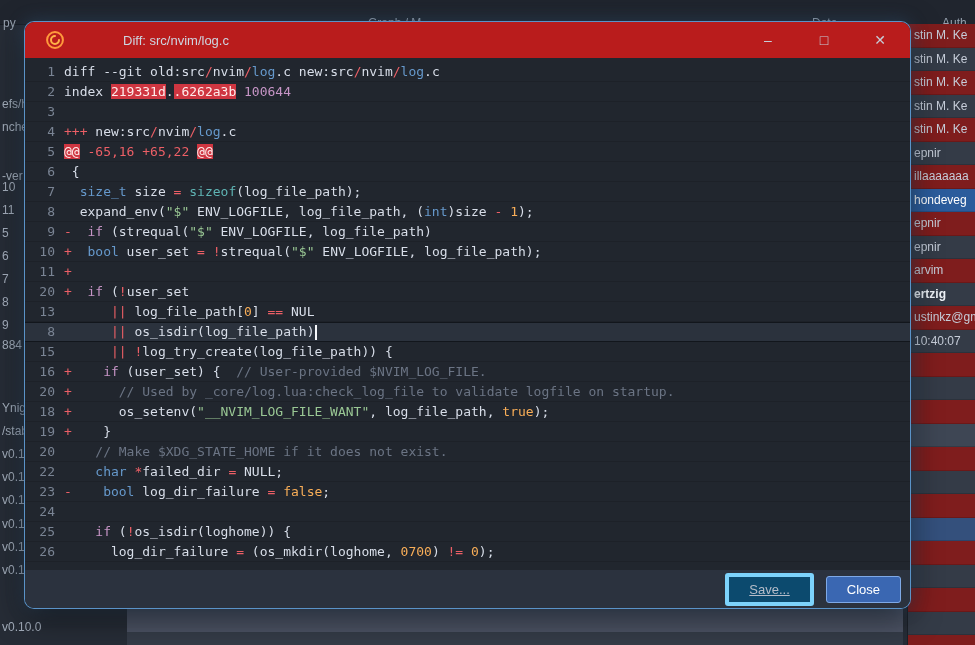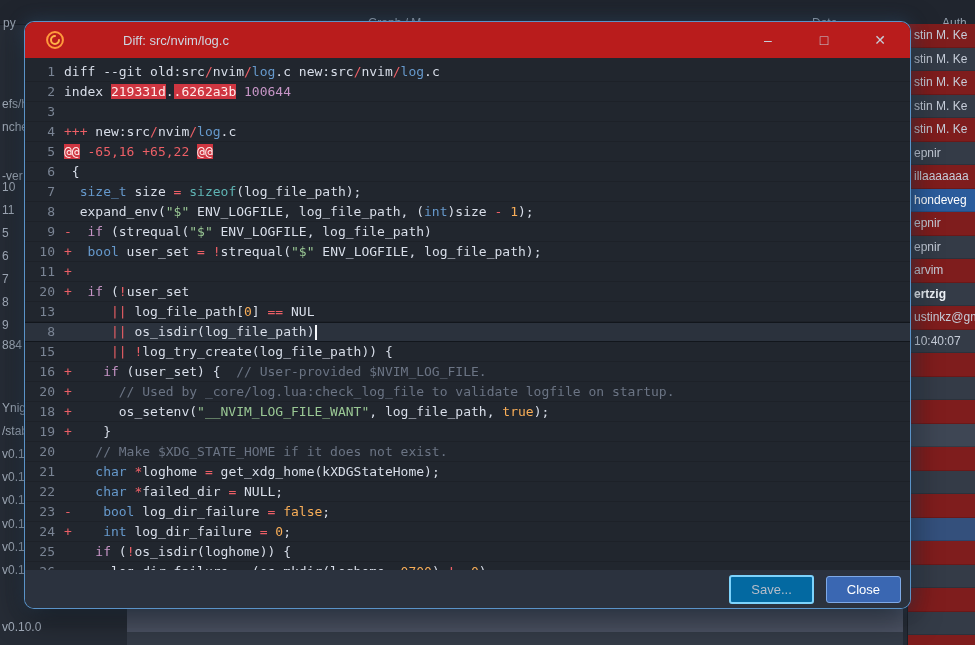--- a/index.html
+++ b/index.html
@@ -89,21 +89,21 @@
   }
 
   .dlg-footer{
     height:38px;flex:0 0 38px;background:#2b323e;border-radius:0 0 9px 9px;
     display:flex;align-items:center;justify-content:flex-end;gap:12px;padding-right:9px;
   }
   .btn{
     font-family:"Liberation Sans",sans-serif;font-size:13px;
     padding:5px 20px;border-radius:3px;cursor:default;
   }
-  .btn.save{background:#0369a1;border:2px solid #7dd3fc;color:#b6bdc9;}
+  .btn.save{background:#0c4a6e;border:4px solid #7dd3fc;color:#b6bdc9;text-decoration:underline;}
   .btn.close{background:#3a67b2;border:1px solid #7fa9e6;color:#ffffff;}
 </style>
 </head>
 <body>
 
 <div class="bg-header">
   <span class="hlabel h-file">py</span>
   <span class="hlabel h-graph">Graph / M</span>
   <span class="hlabel h-date">Date</span>
   <span class="hlabel h-author">Auth</span>
@@ -195,24 +195,23 @@
       <div class="code-line"><span class="gutter">11</span><span class="line-text"><span class="tk-r">+</span></span></div>
       <div class="code-line"><span class="gutter">20</span><span class="line-text"><span class="tk-r">+</span><span class="tk-t">  </span><span class="tk-p">if</span><span class="tk-t"> (</span><span class="tk-r">!</span><span class="tk-t">user_set</span></span></div>
       <div class="code-line"><span class="gutter">13</span><span class="line-text"><span class="tk-t">      </span><span class="tk-r">||</span><span class="tk-t"> log_file_path[</span><span class="tk-o">0</span><span class="tk-t">] </span><span class="tk-r">==</span><span class="tk-t"> NUL</span></span></div>
       <div class="code-line current"><span class="gutter">8</span><span class="line-text"><span class="tk-t">      </span><span class="tk-r">||</span><span class="tk-t"> os_isdir(log_file_path)</span><span class="caret"></span></span></div>
       <div class="code-line"><span class="gutter">15</span><span class="line-text"><span class="tk-t">      </span><span class="tk-r">||</span><span class="tk-t"> </span><span class="tk-r">!</span><span class="tk-t">log_try_create(log_file_path)) {</span></span></div>
       <div class="code-line"><span class="gutter">16</span><span class="line-text"><span class="tk-r">+</span><span class="tk-t">    </span><span class="tk-p">if</span><span class="tk-t"> (user_set) {  </span><span class="tk-c">// User-provided $NVIM_LOG_FILE.</span></span></div>
       <div class="code-line"><span class="gutter">20</span><span class="line-text"><span class="tk-r">+</span><span class="tk-t">      </span><span class="tk-c">// Used by _core/log.lua:check_log_file to validate logfile on startup.</span></span></div>
       <div class="code-line"><span class="gutter">18</span><span class="line-text"><span class="tk-r">+</span><span class="tk-t">      os_setenv(</span><span class="tk-g">"__NVIM_LOG_FILE_WANT"</span><span class="tk-t">, log_file_path, </span><span class="tk-o">true</span><span class="tk-t">);</span></span></div>
       <div class="code-line"><span class="gutter">19</span><span class="line-text"><span class="tk-r">+</span><span class="tk-t">    }</span></span></div>
       <div class="code-line"><span class="gutter">20</span><span class="line-text"><span class="tk-t">    </span><span class="tk-c">// Make $XDG_STATE_HOME if it does not exist.</span></span></div>
-      <div class="code-line"><span class="gutter">21</span><span class="line-text"><span class="tk-t">    </span><span class="tk-b">char</span><span class="tk-t"> </span><span class="tk-r">*</span><span class="tk-t">loghome </span><span class="tk-r">=</span><span class="tk-t"> get_xdg_home(kXDGStateHome);</span></span></div>
       <div class="code-line"><span class="gutter">22</span><span class="line-text"><span class="tk-t">    </span><span class="tk-b">char</span><span class="tk-t"> </span><span class="tk-r">*</span><span class="tk-t">failed_dir </span><span class="tk-r">=</span><span class="tk-t"> NULL;</span></span></div>
       <div class="code-line"><span class="gutter">23</span><span class="line-text"><span class="tk-r">-</span><span class="tk-t">    </span><span class="tk-b">bool</span><span class="tk-t"> log_dir_failure </span><span class="tk-r">=</span><span class="tk-t"> </span><span class="tk-o">false</span><span class="tk-t">;</span></span></div>
-      <div class="code-line"><span class="gutter">24</span><span class="line-text"><span class="tk-r">+</span><span class="tk-t">    </span><span class="tk-b">int</span><span class="tk-t"> log_dir_failure </span><span class="tk-r">=</span><span class="tk-t"> </span><span class="tk-o">0</span><span class="tk-t">;</span></span></div>
+      <div class="code-line"><span class="gutter">24</span></div>
       <div class="code-line"><span class="gutter">25</span><span class="line-text"><span class="tk-t">    </span><span class="tk-p">if</span><span class="tk-t"> (</span><span class="tk-r">!</span><span class="tk-t">os_isdir(loghome)) {</span></span></div>
       <div class="code-line"><span class="gutter">26</span><span class="line-text"><span class="tk-t">      log_dir_failure </span><span class="tk-r">=</span><span class="tk-t"> (os_mkdir(loghome, </span><span class="tk-o">0700</span><span class="tk-t">) </span><span class="tk-r">!=</span><span class="tk-t"> </span><span class="tk-o">0</span><span class="tk-t">);</span></span></div>
     </div>
 
   <div class="dlg-footer">
     <button class="btn save">Save...</button>
     <button class="btn close">Close</button>
   </div>
 </div>
 

